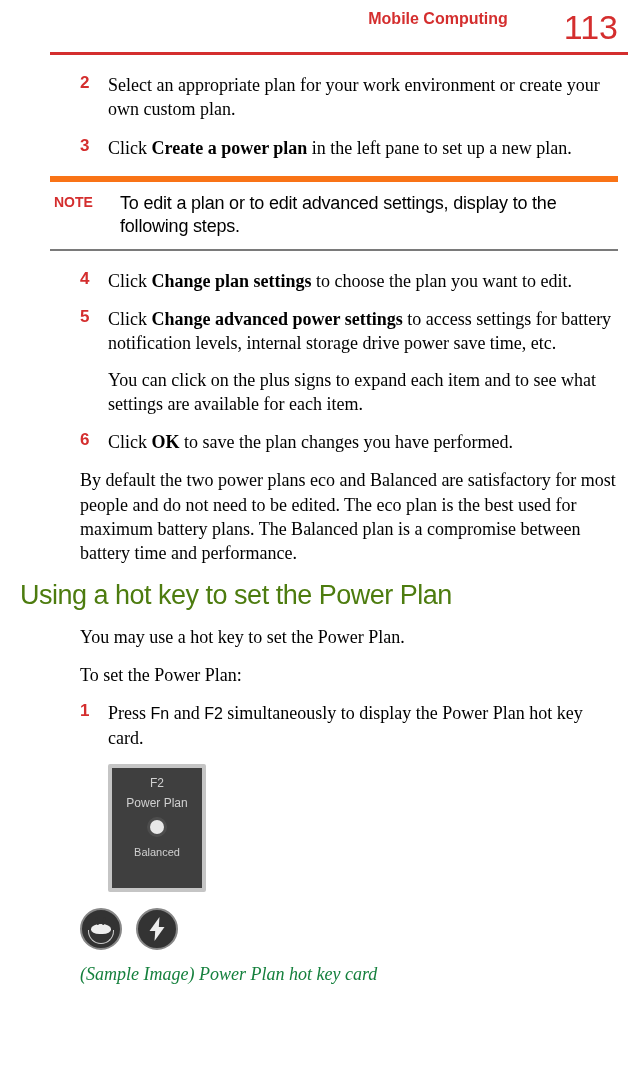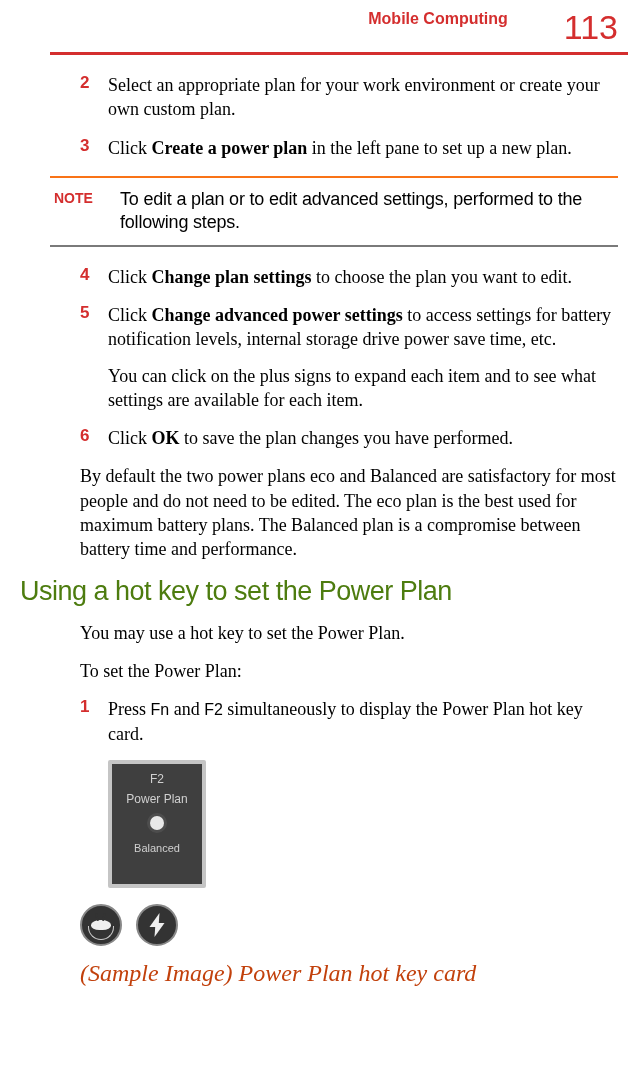--- a/index.html
+++ b/index.html
@@ -72,21 +72,21 @@
       font-size: 18px;
       line-height: 1.35;
     }
     .step-body p {
       margin-bottom: 12px;
     }
     .step-body p:last-child {
       margin-bottom: 0;
     }
     .note-block {
-      border-top: 2px solid #f97316;
+      border-top: 6px solid #f97316;
       border-bottom: 2px solid #7a7a7a;
       margin: 16px 10px 18px 30px;
       padding: 10px 0;
       display: flex;
     }
     .note-label {
       color: #d42e2e;
       font-weight: bold;
       font-family: Arial, sans-serif;
       font-size: 14px;
@@ -209,23 +209,23 @@
       content: "";
       position: absolute;
       left: -3px;
       top: -2px;
       border-left: 2px solid transparent;
       border-right: 7px solid transparent;
       border-top: 14px solid #eee;
       transform: skewX(-12deg);
     }
     .caption {
-      color: #c2410c;
+      color: #15803d;
       font-style: italic;
-      font-size: 24px;
+      font-size: 18px;
       margin-left: 60px;
     }
     strong { font-weight: bold; }
   </style>
 </head>
 <body>
 
 <div class="header">
   <div class="header-text">
     <div class="chapter-title">Mobile Computing</div>
@@ -245,21 +245,21 @@
   <div class="step">
     <div class="step-num">3</div>
     <div class="step-body">
       <p><span>Click </span><strong>Create a power plan</strong><span> in the left pane to set up a new plan.</span></p>
     </div>
   </div>
 </div>
 
 <div class="note-block">
   <div class="note-label">NOTE</div>
-  <div class="note-text">To edit a plan or to edit advanced settings, performed to the following steps.</div>
+  <div class="note-text">To edit a plan or to edit advanced settings, display to the following steps.</div>
 </div>
 
 <div class="step-list">
   <div class="step">
     <div class="step-num">4</div>
     <div class="step-body">
       <p><span>Click </span><strong>Change plan settings</strong><span> to choose the plan you want to edit.</span></p>
     </div>
   </div>
   <div class="step">

